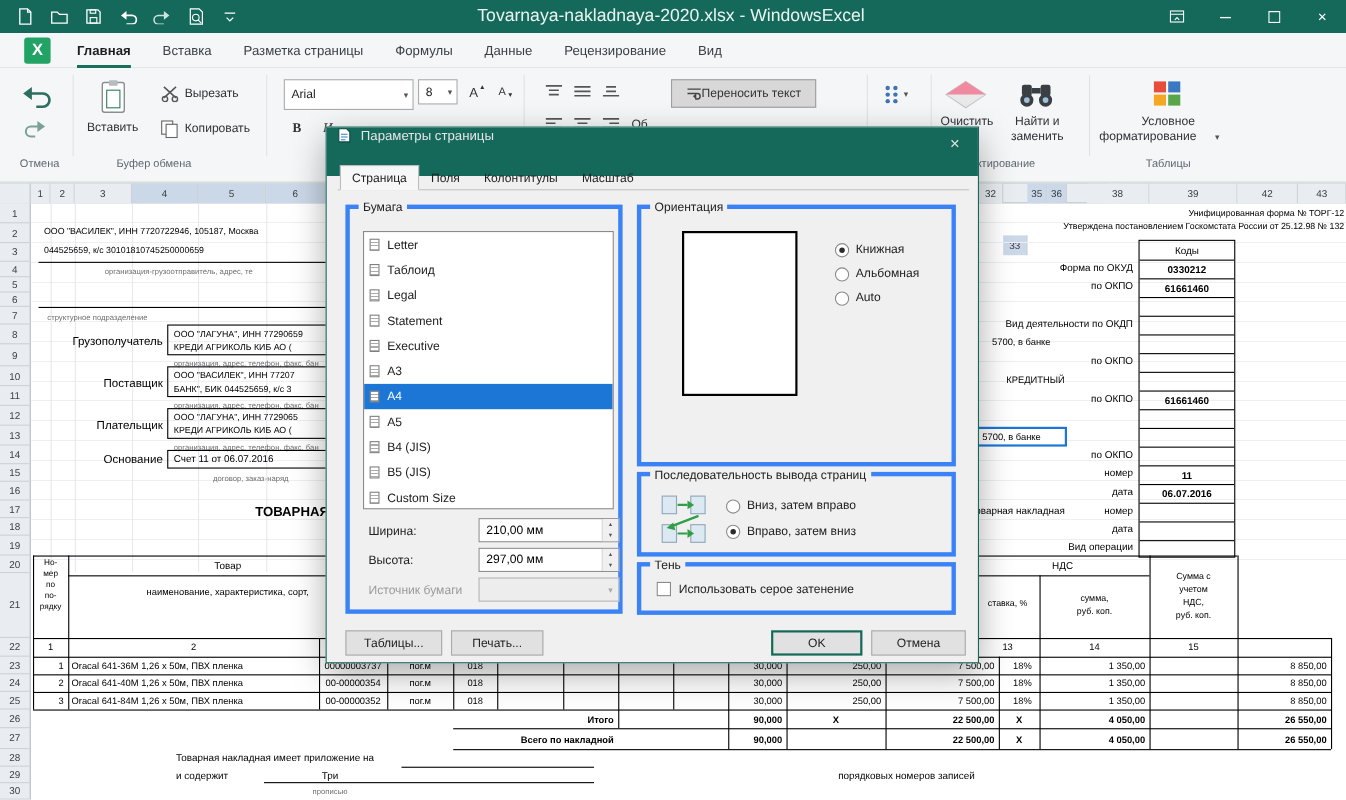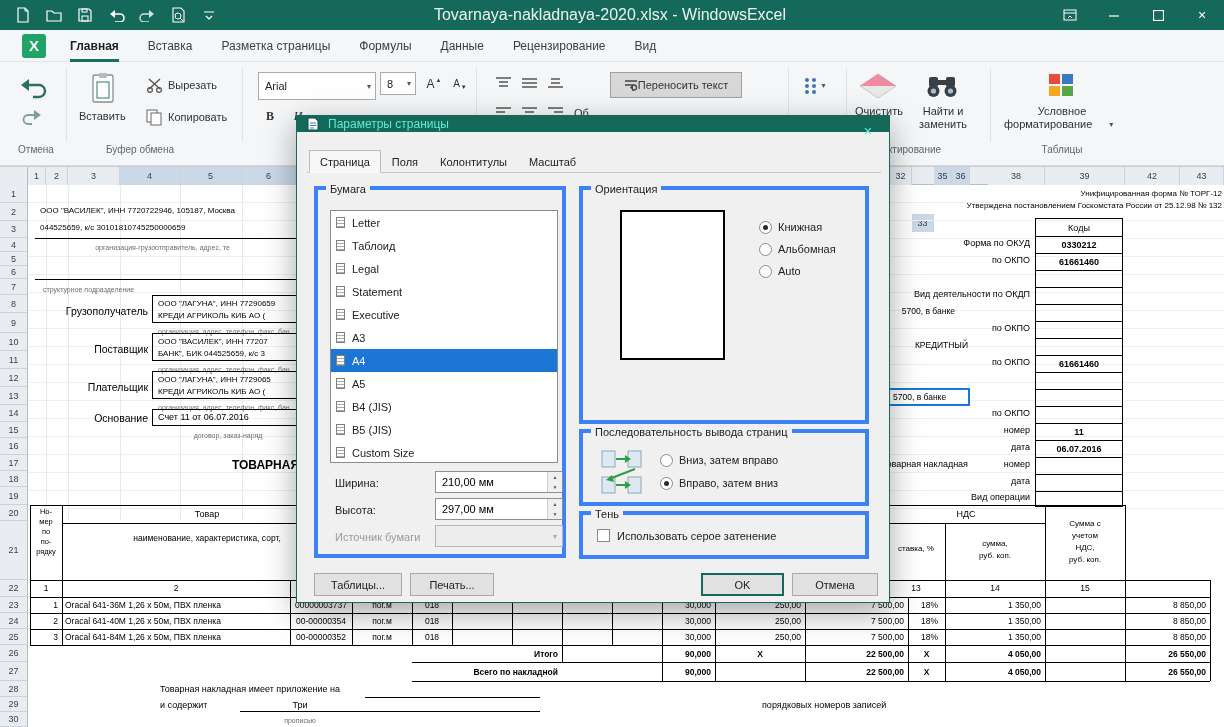--- a/index.html
+++ b/index.html
@@ -44,21 +44,21 @@
 .rhc{position:absolute;left:0;width:27px;display:flex;align-items:center;justify-content:center;font-size:9px;color:#3a3f44;border-bottom:1px solid #ccd2d8}
 .cells{position:absolute;left:28px;top:185px;width:1196px;height:542px}
 .cellsinner{position:absolute;left:-28px;top:0;width:1224px;height:542px}
 .gridbg{position:absolute;left:28px;top:0;width:1196px;height:335px;background:repeating-linear-gradient(to bottom,transparent 0 17px,#edeff2 17px 18px)}
 .activecell{position:absolute;border:2px solid #1b76d8;display:flex;align-items:center;padding-left:3px;font-size:8.5px;background:#fff}
 .codes{position:absolute;border:1px solid #000}
 .codebox{position:absolute;left:0;width:86px;display:flex;align-items:center;justify-content:center;font-size:9px;border-top:1px solid #000}
 .codebox.first{border-top:none}
 
 .dialog{position:absolute;left:296px;top:115px;width:594px;height:488px;background:#f0f0f0;border:1px solid #14695c;box-shadow:0 10px 30px rgba(0,0,0,.35);z-index:100}
-.dlg-tb{position:absolute;left:0;top:0;right:0;height:16px;background:#15695b;display:flex;align-items:center;color:#5eead4}
+.dlg-tb{position:absolute;left:0;top:0;right:0;height:44px;background:#15695b;display:flex;color:#e5e5e5}
 .dlg-tb .ttl{font-size:12px;margin-left:8px}
 .dlg-x{position:absolute;right:0;top:0;width:42px;height:28px;display:flex;align-items:center;justify-content:center;font-size:15px}
 .dlg-tabs{position:absolute;left:12px;top:34px;display:flex;z-index:2}
 .dtab{height:23px;padding:0 10px;display:flex;align-items:center;font-size:11px;color:#222;border:1px solid transparent}
 .dtab.active{background:#f7f7f7;border-color:#bcbcbc;border-bottom-color:#f7f7f7}
 .dlg-sep{position:absolute;left:10px;top:56px;width:574px;height:1px;background:#c4c4c4}
 .gb{position:absolute;border:4px solid #3b82f6}
 .gb>.gt{position:absolute;top:-7px;left:8px;background:#f0f0f0;padding:0 4px;font-size:11px;color:#222;white-space:nowrap}
 .listbox{position:absolute;left:12px;top:20px;width:228px;height:253px;background:#fff;border:1px solid #8a8a8a;overflow:hidden}
 .pitem{height:23px;display:flex;align-items:center;font-size:11px;color:#222}
@@ -311,21 +311,21 @@
 
   <div class="rbtn" style="left:1044px;top:8px;width:34px;height:30px">
       <svg width="26" height="24">
         <rect x="1" y="1" width="11" height="10" fill="#e74c3c"></rect>
         <rect x="14" y="1" width="11" height="10" fill="#3b78c3"></rect>
         <rect x="1" y="13" width="11" height="10" fill="#f5a623"></rect>
         <rect x="14" y="13" width="11" height="10" fill="#57a64a"></rect>
       </svg>
     </div>
   <div class="lbl" style="left:1012px;top:42px;width:100px;justify-content:center">Условное</div>
-  <div class="lbl" style="left:1004px;top:55px;width:100px;gap:17px">
+  <div class="lbl" style="left:1004px;top:55px;width:100px;justify-content:center;gap:17px">
       <span>форматирование</span>
       <span style="font-size:8px;color:#555">▾</span>
     </div>
   <div class="grlbl" style="left:1022px;top:81px;width:80px">Таблицы</div>
 </div>
 
 <div class="colheaders">
   <div class="corner"></div>
   <div id="colh">
       <div class="chc" style="left: 28px; width: 18px;">1</div>

